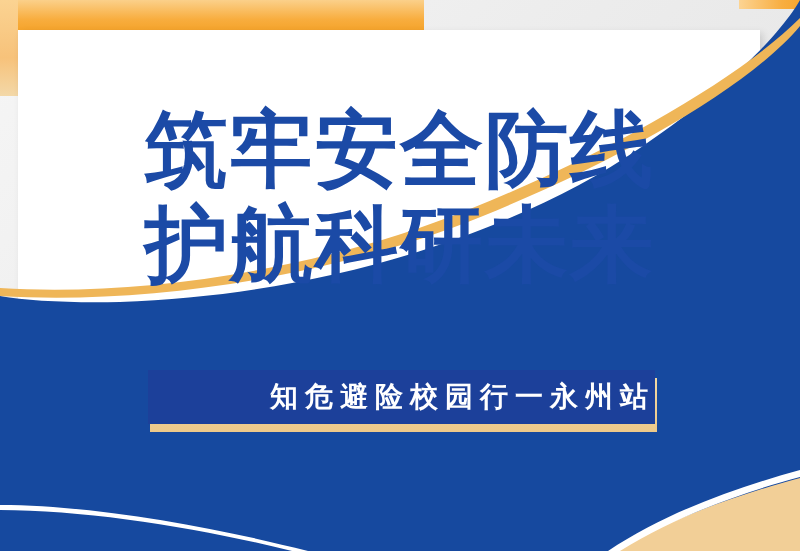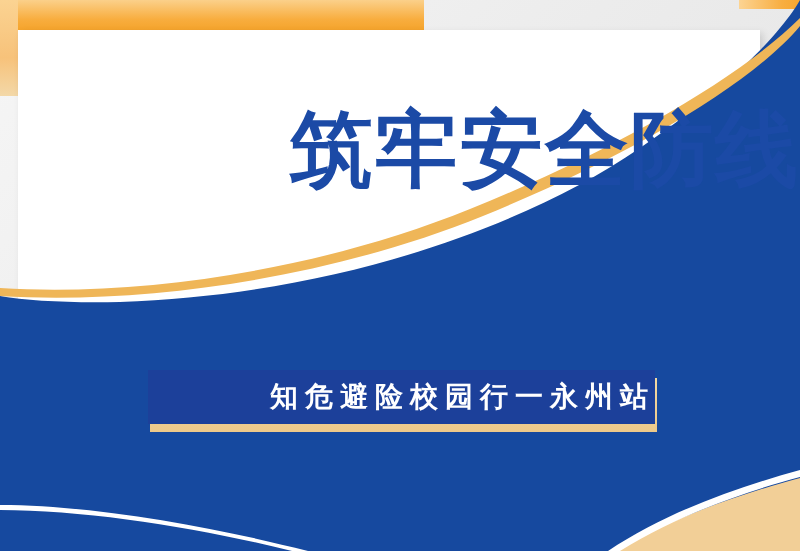--- a/index.html
+++ b/index.html
@@ -70,21 +70,21 @@
     background: #ffffff;
     box-shadow: 3px 3px 7px rgba(0,0,0,0.13);
   }
 
   
   .headline {
     position: absolute;
     left: 0;
     right: 0;
     top: 103px;
-    text-align: right;
+    text-align: center;
     color: #1b4aa6;
     font-weight: bold;
     font-size: 83px;
     line-height: 1.14;
     letter-spacing: 2px;
     white-space: nowrap;
   }
   .headline .line2 { display: block; }
 
   
@@ -147,20 +147,21 @@
       <path d="M800,478 C740,494 670,518 616,551 L800,551 Z" fill="#f2cf97"></path>
 
       <path d="M800,470 C738,487 666,512 608,551 L620,551 C678,515 744,492 800,477 Z" fill="#ffffff"></path>
 
       <path d="M0,505 C96,505 218,528 308,551 L292,551 C204,529 90,510 0,510 Z" fill="#ffffff"></path>
     </svg>
   </div>
 
   <div class="headline">
     <span>筑牢安全防线</span>
+    <span class="line2">护航科研未来</span>
   </div>
 
   <div class="banner-wrap">
     <div class="banner-gold-edge"></div>
     <div class="banner">
       <span class="banner-text">知危避险校园行一永州站</span>
     </div>
   </div>
 
 </div>

